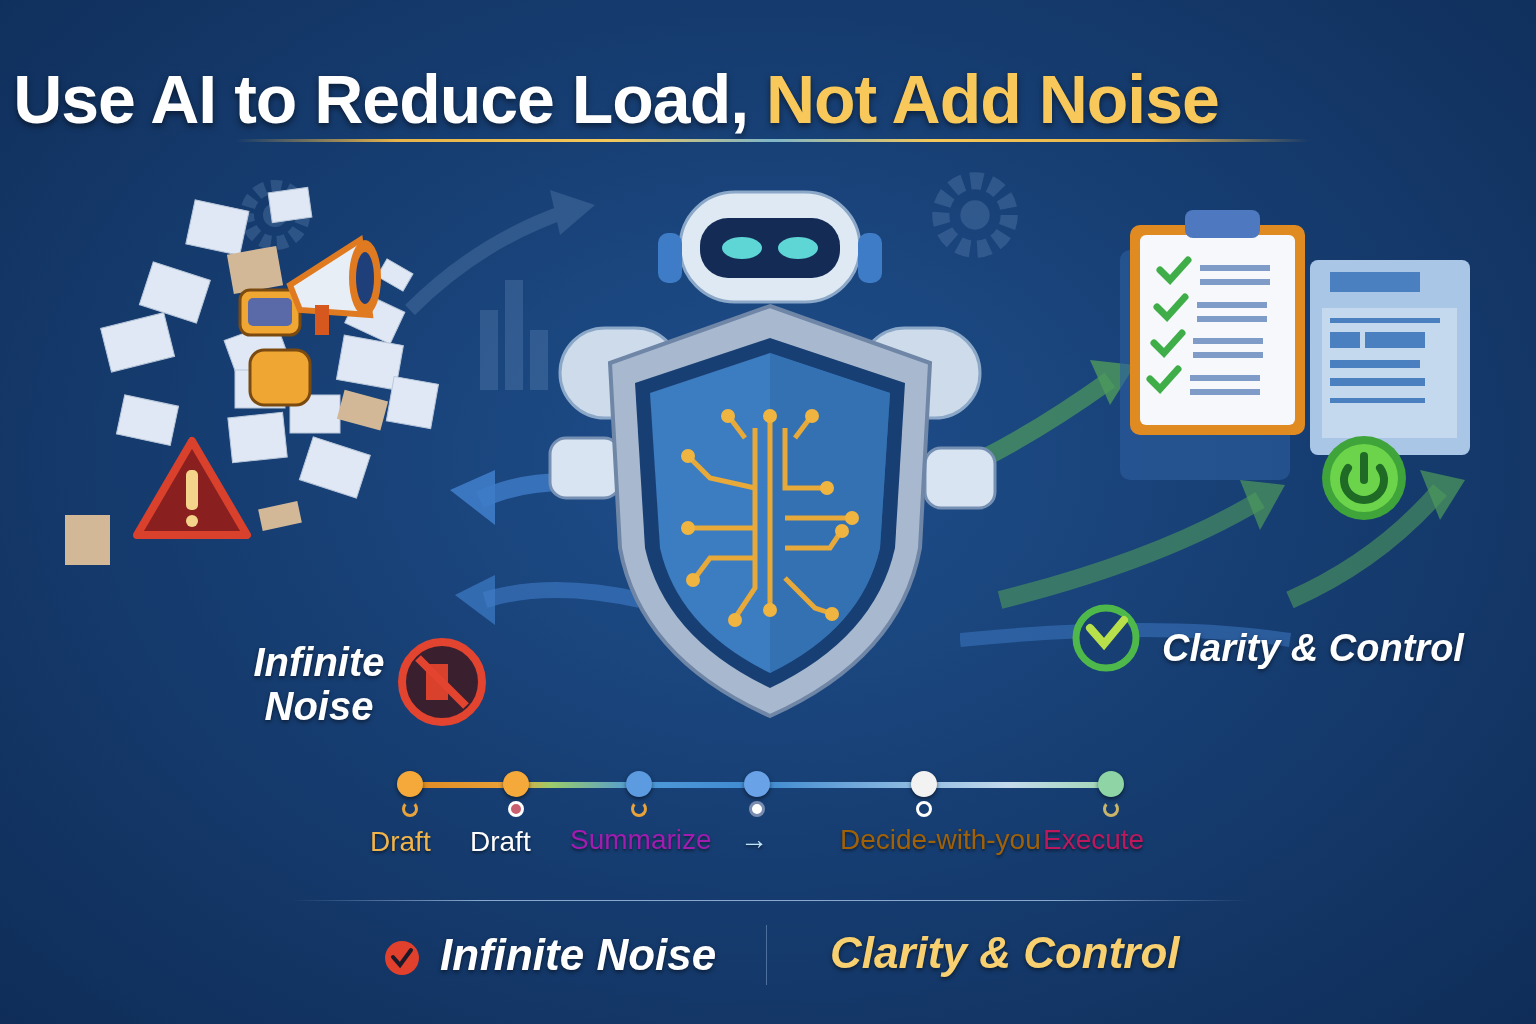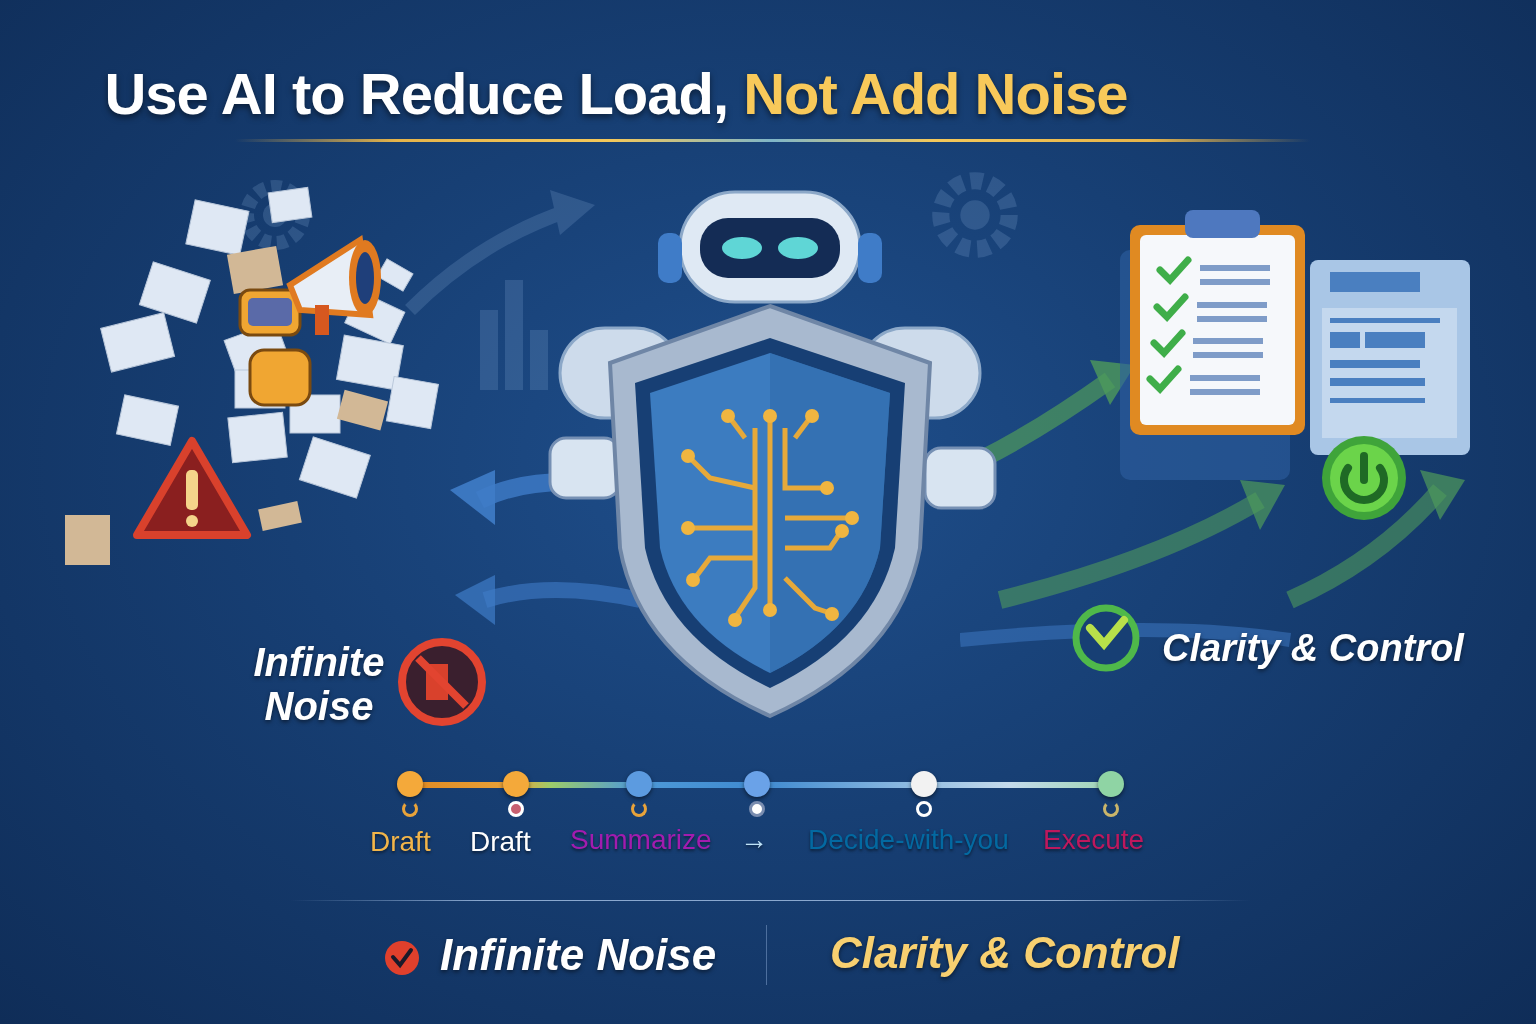--- a/index.html
+++ b/index.html
@@ -1,20 +1,20 @@
 <!DOCTYPE html>
 <html><head>
 <meta charset="utf-8">
 <style>
   html,body{margin:0;padding:0;}
   body{width:1536px;height:1024px;overflow:hidden;position:relative;
     background:radial-gradient(ellipse at 50% 45%, #1f4f8c 0%, #173f74 45%, #0f2d58 100%);
     font-family:"Liberation Sans", sans-serif;}
   .abs{position:absolute;}
-  .title{left:0;top:60px;width:1232px;text-align:center;font-size:58px;font-weight:bold;color:#fff;letter-spacing:-1px;
+  .title{left:0;top:60px;width:1232px;text-align:center;font-size:68px;font-weight:bold;color:#fff;letter-spacing:-1px;
     text-shadow:0 3px 6px rgba(0,0,0,.5);}
   .title .hl{color:#f8c95a;}
   .title-rule{left:235px;top:139px;width:1075px;height:3px;
     background:linear-gradient(90deg,transparent,#e6b44a 15%,#f4c85a 35%,#7fb6c8 50%,#f4c85a 65%,#e6b44a 85%,transparent);}
   .bg-icon{opacity:.18;}
   .label-big{font-size:40px;font-weight:bold;font-style:italic;color:#fff;text-shadow:0 2px 4px rgba(0,0,0,.5);line-height:44px;}
   .timeline-label{font-size:28px;font-weight:normal;text-shadow:0 2px 3px rgba(0,0,0,.5);}
   .dot{width:26px;height:26px;border-radius:50%;box-shadow:0 2px 4px rgba(0,0,0,.5);}
   .sub{width:16px;height:16px;border-radius:50%;}
   .footer-rule{left:290px;top:900px;width:960px;height:1px;background:linear-gradient(90deg,transparent,#8aa8cf 20%,#8aa8cf 80%,transparent);}
@@ -236,21 +236,21 @@
 </div>
 <div class="abs" style="left:1098px;top:771px">
   <div class="dot" style="background:#8fd4a4"></div>
   <div class="sub" style="margin:4px 0 0 5px;border:3px solid #c9b56a;border-top-color:transparent;width:10px;height:10px"></div>
 </div>
 
 <div class="abs timeline-label" style="left:370px;top:826px;color:#f2b54a">Draft</div>
 <div class="abs timeline-label" style="left:470px;top:826px;color:#ffffff">Draft</div>
 <div class="abs timeline-label" style="left:570px;top:824px;color:#a21caf">Summarize</div>
 <div class="abs timeline-label" style="left:740px;top:824px;color:#bfe3f7">→</div>
-<div class="abs timeline-label" style="left:808px;top:824px;color:#0369a1">Decide-with-you</div>
+<div class="abs timeline-label" style="left:840px;top:824px;color:#a16207">Decide-with-you</div>
 <div class="abs timeline-label" style="left:1043px;top:824px;color:#be185d">Execute</div>
 
 <div class="abs footer-rule"></div>
 <svg class="abs" style="left:384px;top:940px" width="36" height="36" viewBox="0 0 36 36">
   <circle cx="18" cy="18" r="17" fill="#e0402c"></circle>
   <path d="M9 17 L16 25 L27 10" stroke="#1a1a2a" stroke-width="4" fill="none" stroke-linecap="round"></path>
 </svg>
 <div class="abs footer-text" style="left:440px;top:930px;color:#fff">Infinite Noise</div>
 <div class="abs" style="left:766px;top:925px;width:1px;height:60px;background:#4d6f9e"></div>
 <div class="abs footer-text" style="left:830px;top:928px;color:#f8d070">Clarity &amp; Control</div>

